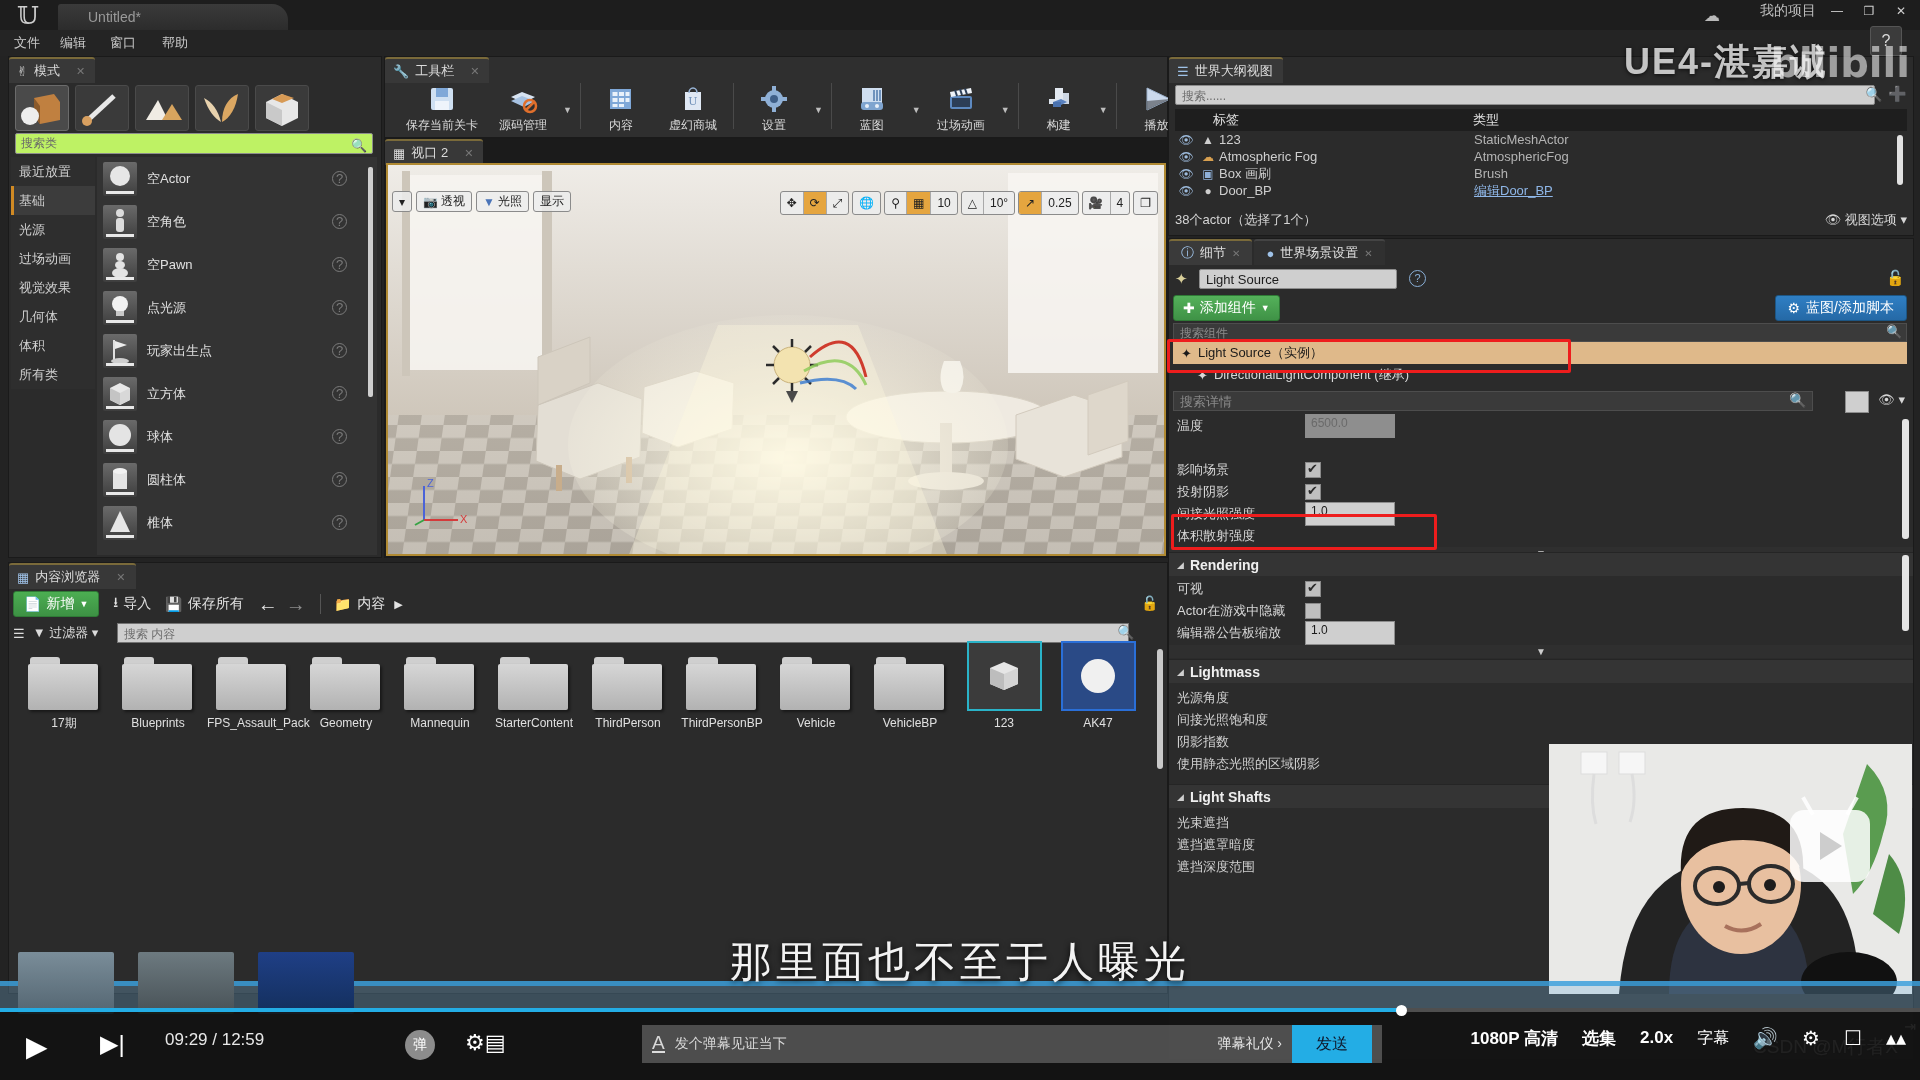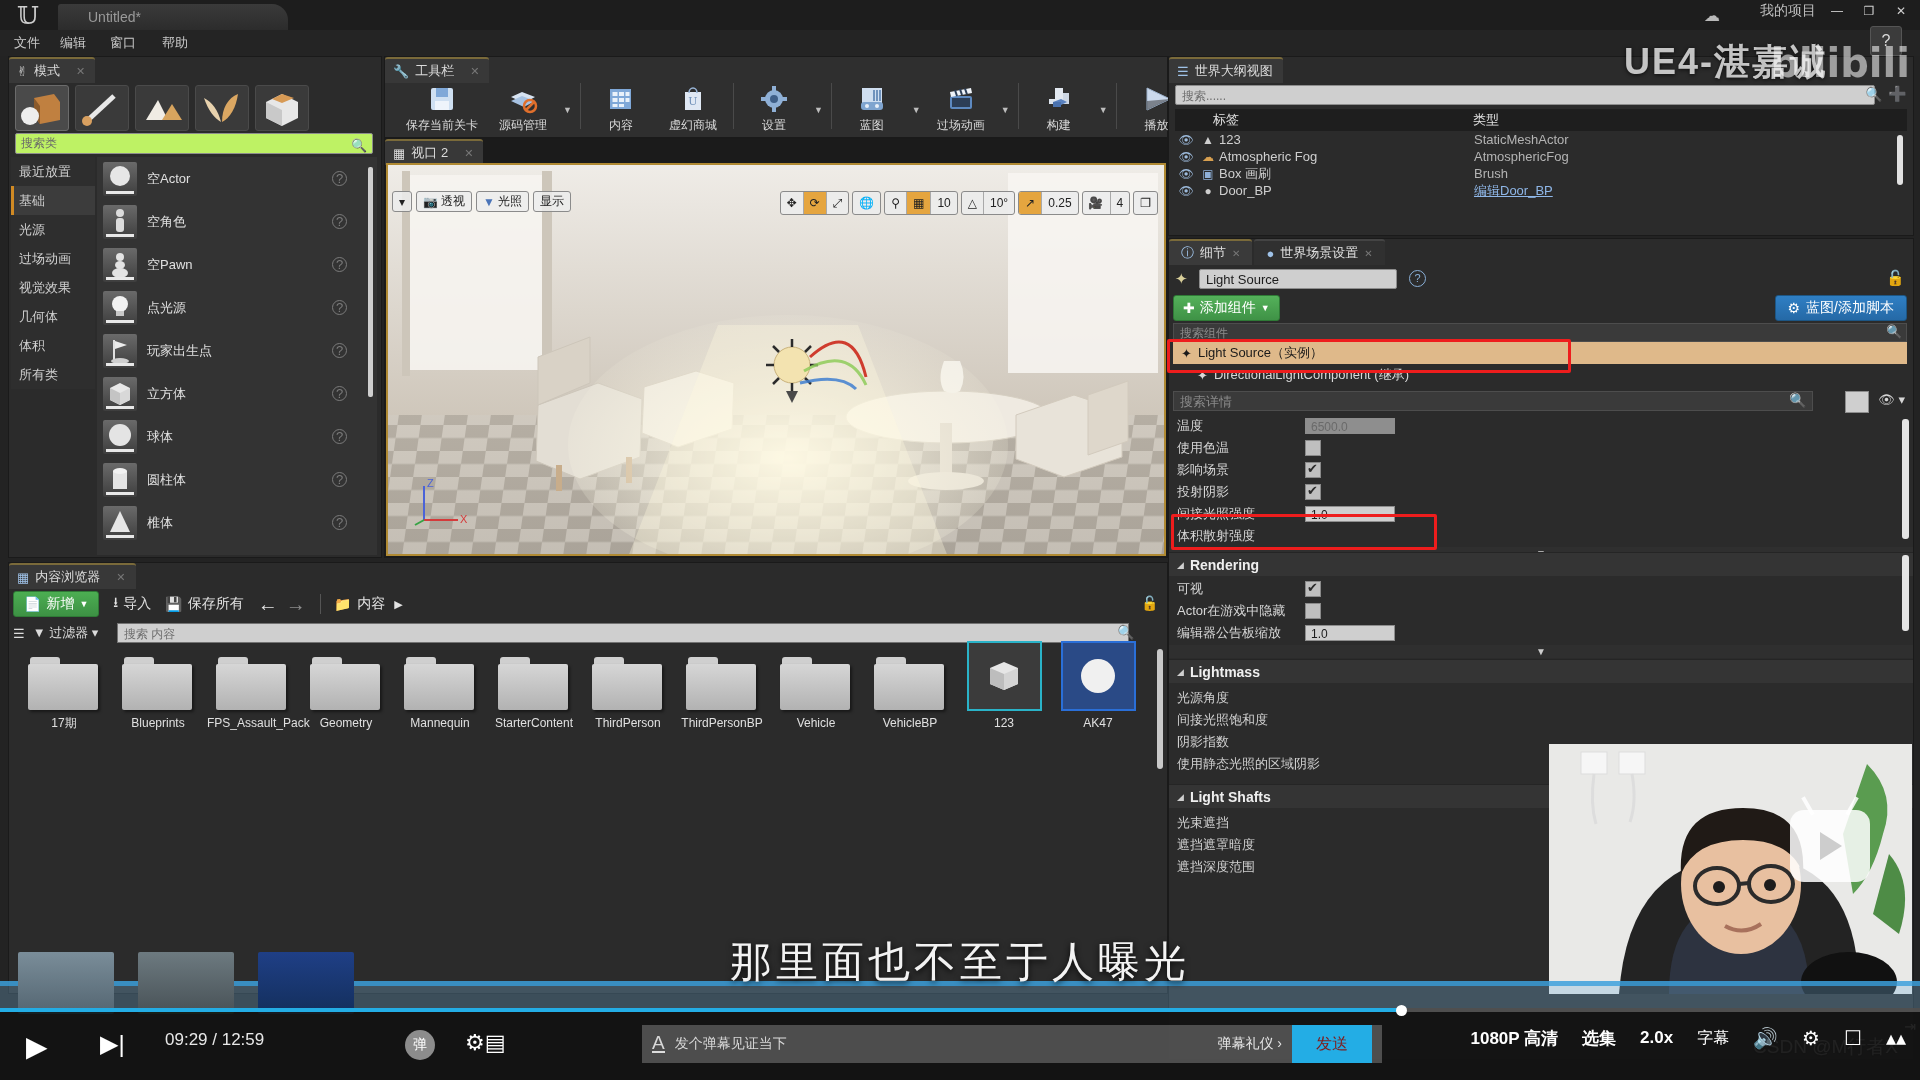--- a/index.html
+++ b/index.html
@@ -111,21 +111,21 @@
   .det-search{position:absolute;left:4px;top:152px;width:640px;height:20px;background:#3a3a3a;border:1px solid #4d4d4d;color:#8a8a8a;font-size:13px;line-height:20px;padding-left:6px;box-sizing:border-box;}
   .det-mag{position:absolute;left:620px;top:153px;color:#ddd;font-size:14px;}
   .det-grid{position:absolute;right:44px;top:152px;width:22px;height:20px;background:#cfcfcf;border:1px solid #8d8d8d;}
   .det-eye{position:absolute;right:8px;top:153px;color:#d6d6d6;font-size:13px;}
 
   .prop{position:absolute;left:0;width:744px;height:22px;display:flex;align-items:center;font-size:13px;color:#d6d6d6;}
   .prop .lbl{width:136px;padding-left:8px;box-sizing:border-box;}
   .prop .val{flex:1;display:flex;align-items:center;}
   .chk{width:14px;height:14px;background:#bfbfbf;border:1px solid #8a8a8a;position:relative;}
   .chk.on::after{content:"✔";position:absolute;left:1px;top:-2px;font-size:13px;color:#2b2b2b;}
-  .numf{width:90px;height:16px;background:#cfcfcf;border:1px solid #8d8d8d;color:#1b1b1b;font-size:12px;line-height:16px;padding-left:5px;box-sizing:border-box;position:relative;}
+  .numf{width:90px;height:24px;background:#cfcfcf;border:1px solid #8d8d8d;color:#1b1b1b;font-size:12px;line-height:16px;padding-left:5px;box-sizing:border-box;position:relative;}
   .numf.dim{background:#8e8e8e;color:#6a6a6a;}
   .reset{color:#e0c242;font-size:13px;margin-left:8px;}
   .sect{position:absolute;left:0;width:744px;height:24px;background:#343434;display:flex;align-items:center;font-size:14px;font-weight:bold;color:#efefef;padding-left:8px;box-sizing:border-box;border-top:1px solid #252525;}
   .sect .tri{font-size:9px;margin-right:6px;color:#cfcfcf;}
   .sublbl{position:absolute;left:8px;font-size:13px;color:#d0d0d0;}
   .dscroll{position:absolute;right:4px;width:7px;background:#e4e4e4;border-radius:3px;}
   .dcollapse{position:absolute;left:0;width:744px;height:13px;background:#2f2f2f;text-align:center;color:#cdcdcd;font-size:10px;line-height:13px;}
 
   
   #cbrowser{left:8px;top:562px;width:1158px;height:430px;background:#2b2b2b;}
@@ -151,21 +151,21 @@
   
   .vplayer{position:absolute;left:0;bottom:0;width:1920px;height:72px;background:rgba(18,18,18,.92);z-index:70;}
   .vprog{position:absolute;left:0;top:0;width:1920px;height:4px;background:rgba(255,255,255,.25);}
   .vprog .fill{position:absolute;left:0;top:0;height:4px;width:73%;background:#23ade5;}
   .vprog .knob{position:absolute;left:calc(73% - 6px);top:-3px;width:11px;height:11px;border-radius:50%;background:#fff;}
   .vctl{position:absolute;top:22px;display:flex;align-items:center;color:#fff;}
   .vtime{font-size:17px;color:#e8e8e8;}
   .dm-input{position:absolute;left:642px;top:17px;width:740px;height:38px;background:rgba(125,125,125,.55);display:flex;align-items:center;padding:0 10px;box-sizing:border-box;gap:10px;}
   .dm-input .ph{color:#d7d7d7;font-size:14px;flex:1;}
   .dm-etq{color:#e4e4e4;font-size:14px;}
-  .dm-send{width:80px;height:38px;background:#23ade5;color:#7f1d1d;font-size:16px;display:flex;align-items:center;justify-content:center;}
+  .dm-send{width:80px;height:38px;background:#23ade5;color:#0f172a;font-size:16px;display:flex;align-items:center;justify-content:center;}
   .vright{position:absolute;right:14px;top:18px;display:flex;align-items:center;gap:24px;color:#fff;font-size:17px;}
   .subtitle{position:absolute;left:0;bottom:90px;width:1920px;text-align:center;font-size:42px;color:#f2f2f2;letter-spacing:4px;z-index:65;font-family:"DejaVu Serif",serif;text-shadow:0 2px 6px rgba(0,0,0,.9);}
   .stripe{position:absolute;left:0;bottom:72px;width:1920px;height:22px;background:rgba(120,180,220,.30);z-index:64;}
   .stripe2{position:absolute;left:0;bottom:94px;width:1920px;height:5px;background:rgba(60,160,220,.85);z-index:64;}
   .thumbrow{position:absolute;left:18px;bottom:66px;display:flex;gap:24px;z-index:66;}
   .thumb{width:96px;height:58px;border-radius:2px;}
 
   
   .facecam{position:absolute;right:8px;bottom:86px;width:363px;height:250px;overflow:hidden;z-index:62;background:#d8d8d8;}
   .fc-bili{position:absolute;right:42px;top:66px;width:80px;height:72px;border-radius:14px;background:rgba(255,255,255,.85);}
@@ -684,20 +684,27 @@
       </div>
       <div class="ol-row">
         <span class="ol-eye">👁</span>
         <span class="ol-ic" style="color:#d8a050">☁</span>
         <span class="ol-lbl">ExponentialHeightFog</span>
         <span class="ol-type">ExponentialHeightFo</span>
       </div>
     </div>
     <div class="ol-scroll"></div>
 
+    <div class="ol-foot">
+      <span>38个actor（选择了1个）</span>
+      <span>
+        <span>👁</span>
+        <span>视图选项</span> ▾
+      </span>
+    </div>
   </div>
 
   <div class="panel" id="details">
     <div class="d-tabs">
       <div class="d-tab">
         <span style="color:#9fc2e8">ⓘ</span>
         <span>细节</span>
         <span style="color:#777;font-size:10px">✕</span>
       </div>
       <div class="d-tab off">
@@ -738,26 +745,20 @@
 
     <div class="det-search">搜索详情</div>
     <span class="det-mag">🔍</span>
     <div class="det-grid"></div>
     <span class="det-eye">👁 ▾</span>
 
     <div class="prop" style="top:176px;">
       <span class="lbl">温度</span>
       <span class="val">
           <span class="numf dim">6500.0</span>
-        </span>
-    </div>
-    <div class="prop" style="top:198px;">
-      <span class="lbl">使用色温</span>
-      <span class="val">
-          <span class="chk"></span>
         </span>
     </div>
     <div class="prop" style="top:220px;">
       <span class="lbl">影响场景</span>
       <span class="val">
           <span class="chk on"></span>
         </span>
     </div>
     <div class="prop" style="top:242px;">
       <span class="lbl">投射阴影</span>

